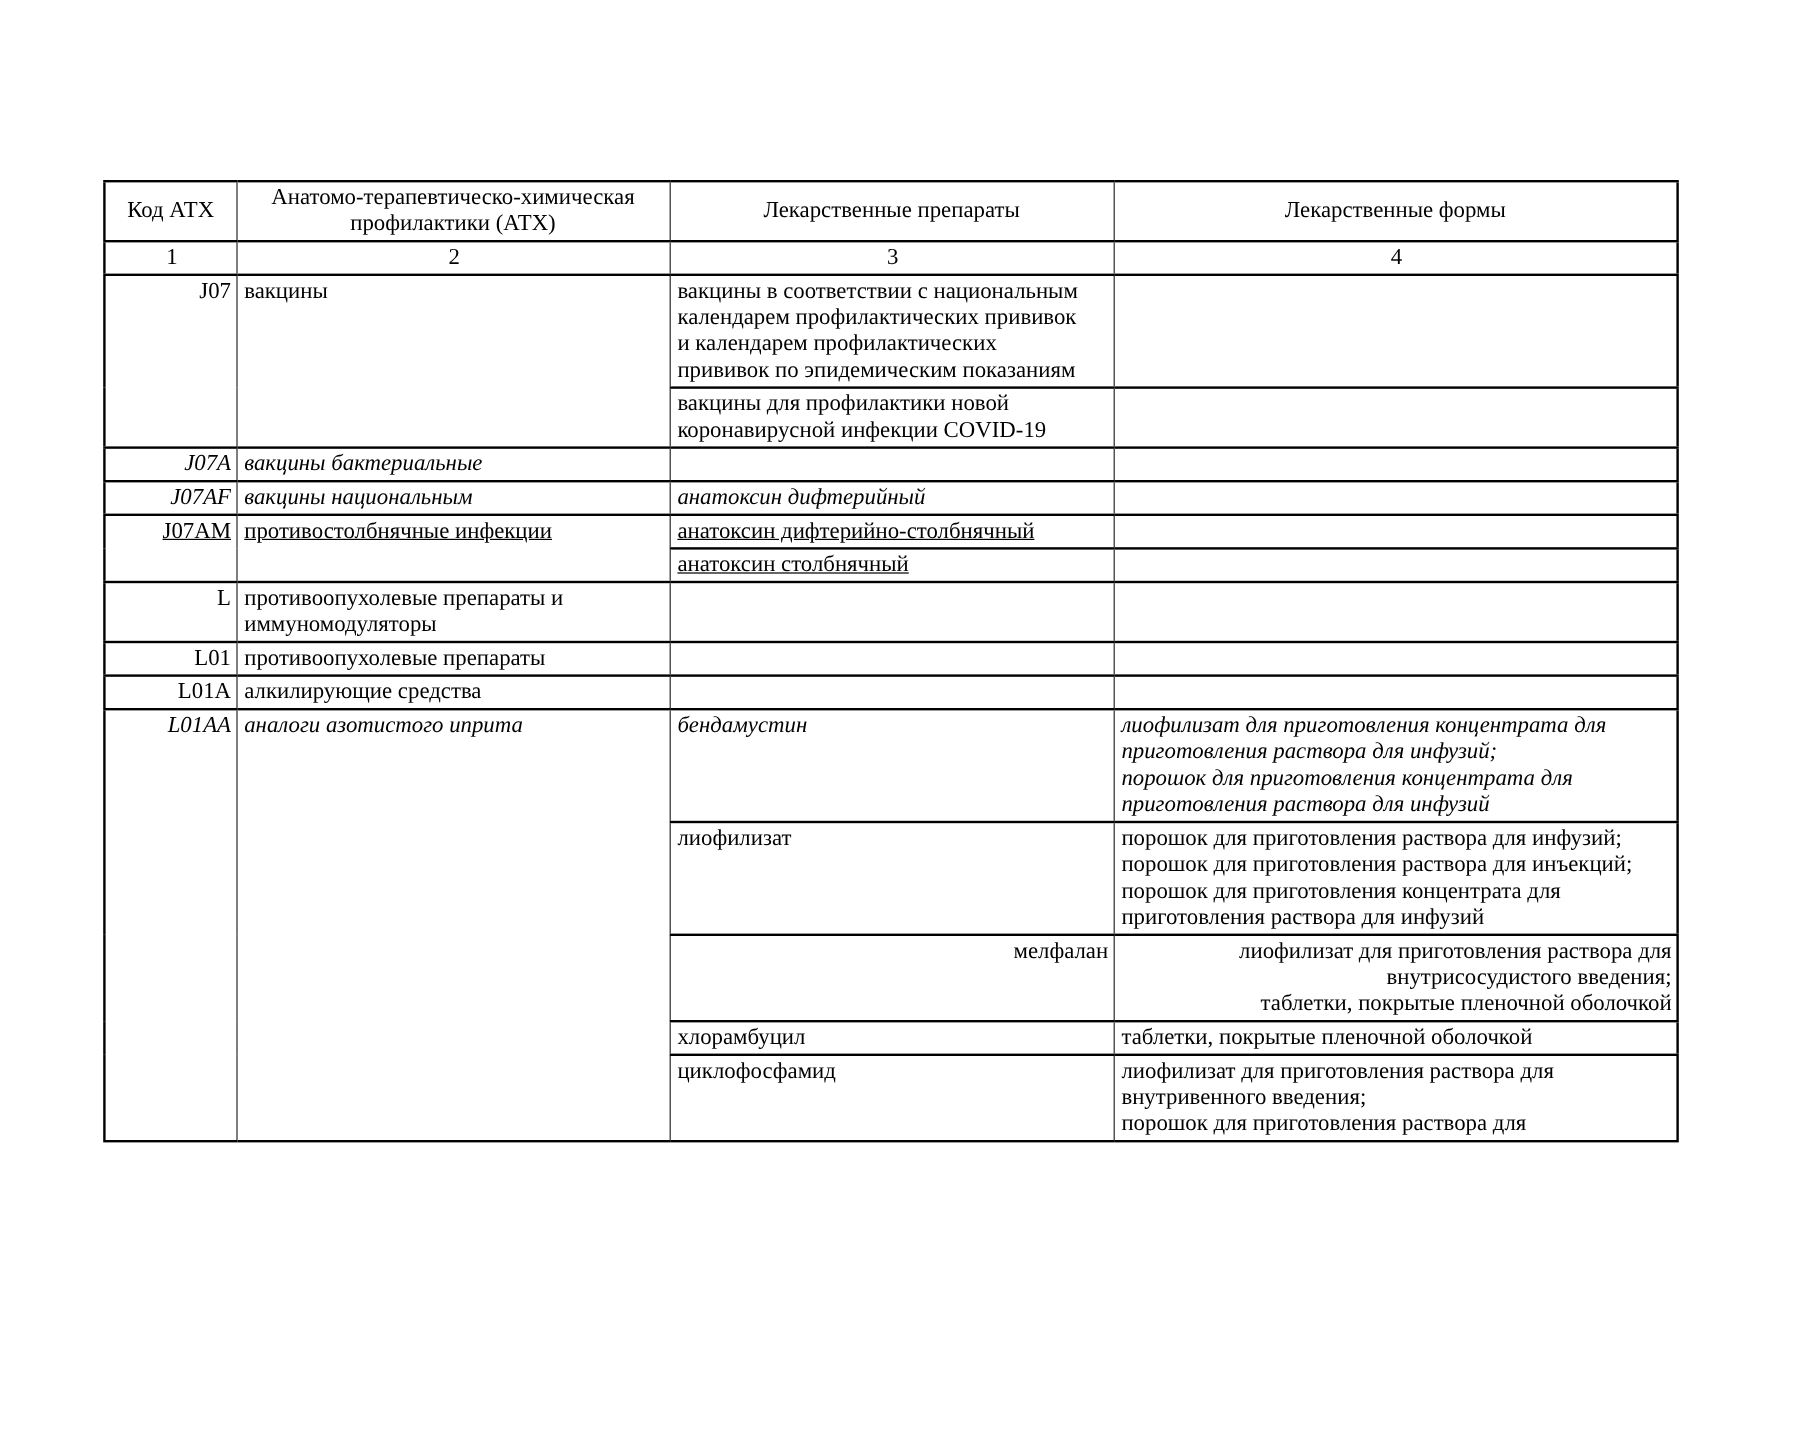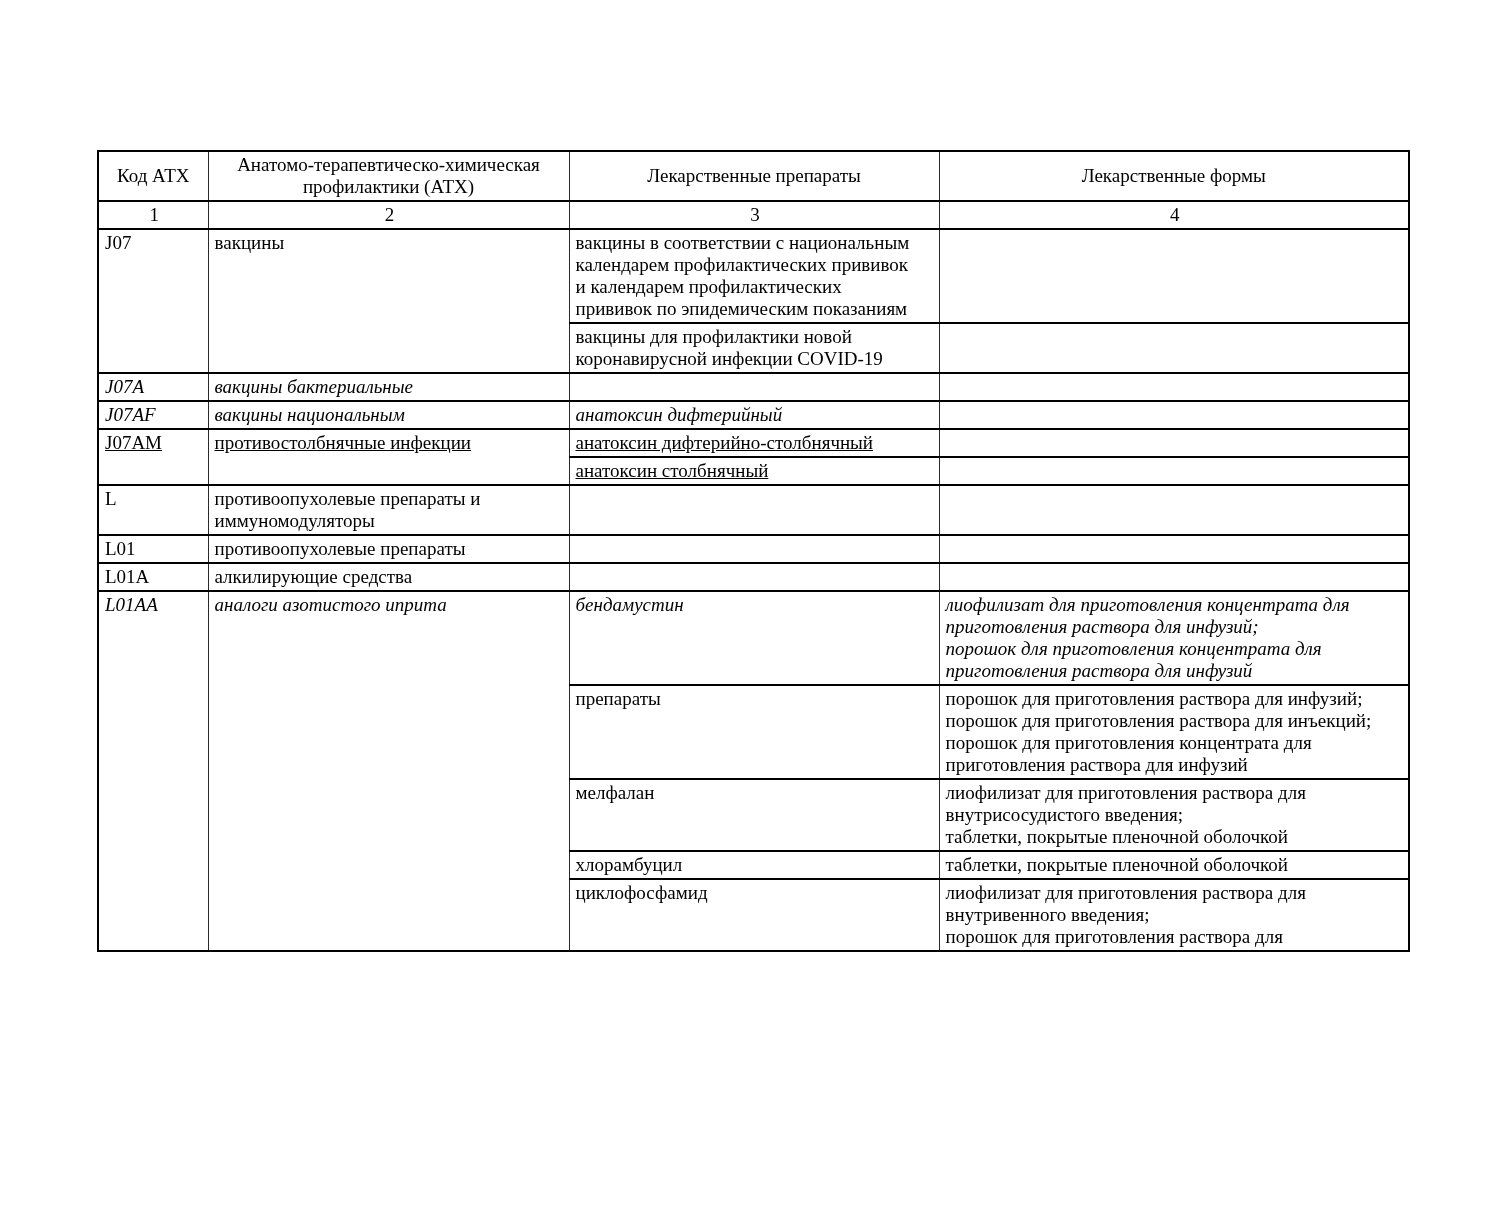--- a/index.html
+++ b/index.html
@@ -9,21 +9,21 @@
   }
   body {
     width: 1499px;
     height: 1211px;
     position: relative;
     font-family: "Liberation Serif", serif;
     color: #000000;
   }
   table.doc-table {
     position: absolute;
-    left: 97px;
+    left: 86px;
     top: 150px;
     width: 1311px;
     table-layout: fixed;
     border-collapse: collapse;
     border: 2px solid #000000;
   }
   table.doc-table th,
   table.doc-table td {
     border-top: 2px solid #000000;
     border-bottom: 2px solid #000000;
@@ -40,32 +40,32 @@
   table.doc-table th {
     text-align: center;
     vertical-align: middle;
     padding: 2px 8px;
   }
   td.num-cell {
     text-align: center;
     padding: 1px 2px;
   }
   td.code-cell {
-    text-align: left;
+    text-align: right;
     padding: 2px 2px;
   }
   
   tr.rh-header { height: 50px; }
   tr.rh-26 { height: 26px; }
   tr.rh-27 { height: 27px; text-decoration: underline; }
   tr.rh-28 { height: 28px; font-style: italic; }
   tr.rh-44 { height: 44px; margin-left: 44px; }
   tr.rh-46 { height: 46px; }
   tr.rh-68 { height: 68px; }
-  tr.rh-72 { height: 72px; }
+  tr.rh-72 { height: 72px; text-align: right; }
   tr.rh-88 { height: 88px; font-style: italic; }
   tr.rh-90 { height: 90px; }
 </style>
 </head>
 <body>
 
 <table class="doc-table">
   <colgroup>
     <col style="width:110px">
     <col style="width:361px">
@@ -153,21 +153,21 @@
     <tr class="rh-88">
       <td class="code-cell" rowspan="5">L01AA</td>
       <td rowspan="5">аналоги азотистого иприта</td>
       <td>бендамустин</td>
       <td>лиофилизат для приготовления концентрата для
 приготовления раствора для инфузий;
 порошок для приготовления концентрата для
 приготовления раствора для инфузий</td>
     </tr>
     <tr class="rh-90">
-      <td>препараты</td>
+      <td>лиофилизат</td>
       <td>порошок для приготовления раствора для инфузий;
 порошок для приготовления раствора для инъекций;
 порошок для приготовления концентрата для
 приготовления раствора для инфузий</td>
     </tr>
     <tr class="rh-72">
       <td>мелфалан</td>
       <td>лиофилизат для приготовления раствора для
 внутрисосудистого введения;
 таблетки, покрытые пленочной оболочкой</td>

